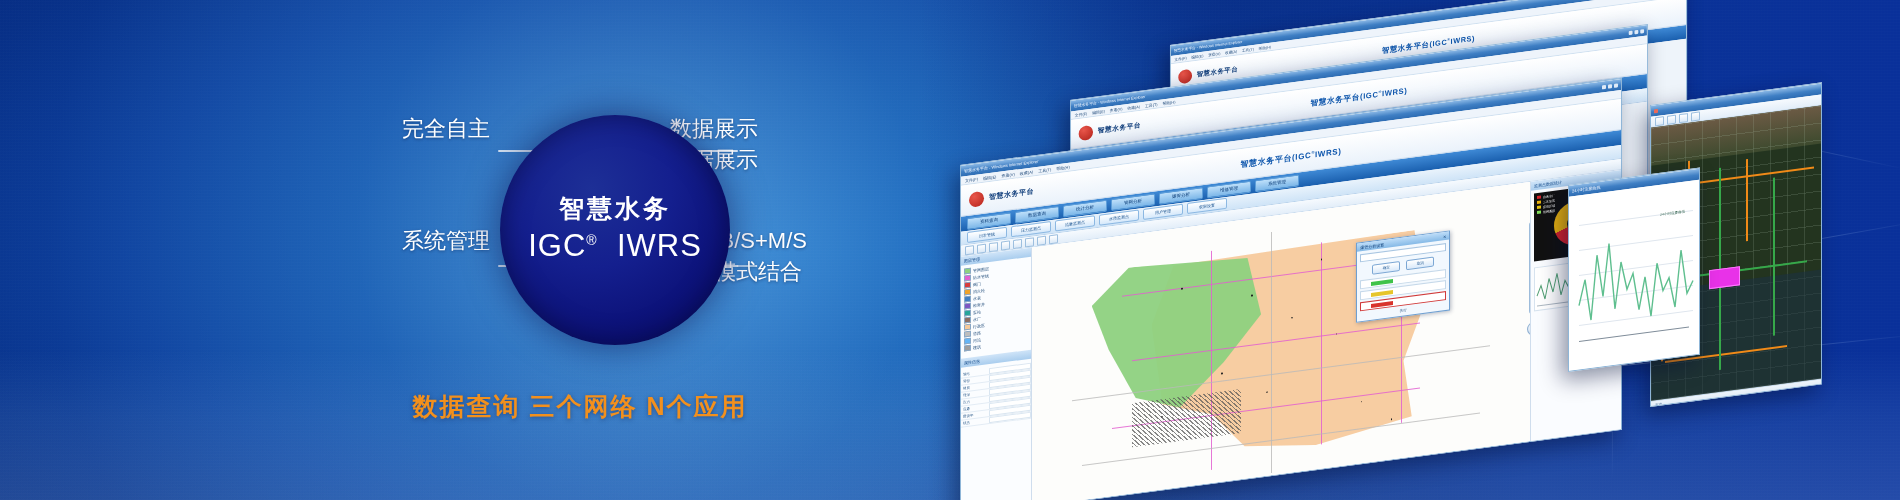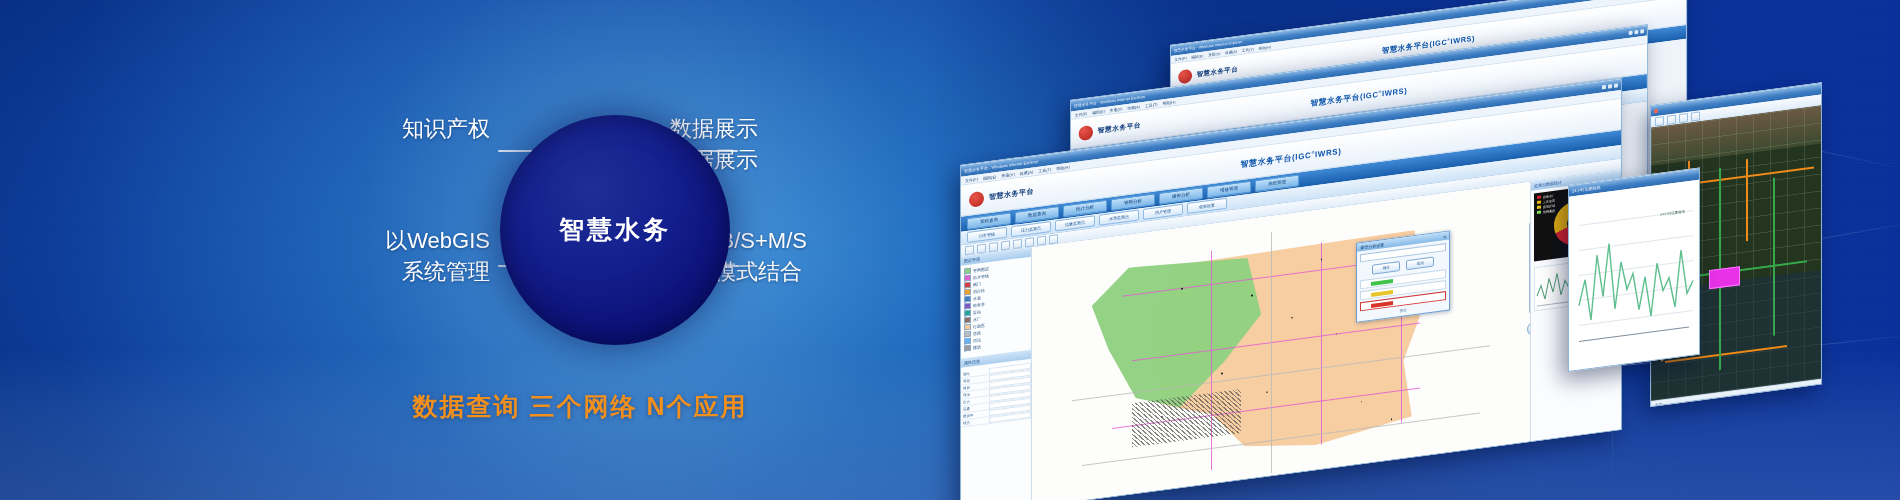--- a/index.html
+++ b/index.html
@@ -185,40 +185,40 @@
   <div class="vline" style="left:1390px;top:90px;height:360px;opacity:.5;"></div>
 
   <div class="concept">
 
     <div class="conn c-tl"></div>
     <div class="conn c-bl"></div>
     <div class="conn c-tr"></div>
     <div class="conn c-br"></div>
 
     <div class="lbl tl">
-      <div>知识产权</div>
+      <div>完全自主</div>
     </div>
 
     <div class="lbl bl">
-      <div>以WebGIS</div>
       <div>系统管理</div>
     </div>
 
     <div class="lbl tr">
       <div>数据展示</div>
       <div>数据展示</div>
     </div>
 
     <div class="lbl br">
       <div>C/S+B/S+M/S</div>
       <div>开发模式结合</div>
     </div>
 
     <div class="circle">
       <div class="c-l1">智慧水务</div>
+      <div class="c-l2"><span>IGC</span><sup>®</sup>&nbsp; <span>IWRS</span></div>
     </div>
   </div>
 
   <div class="tagline">数据查询  三个网络  N个应用</div>
 
   <div class="stage">
 
     <div class="win w3">
       <div class="titlebar">
         <div class="tb-txt">智慧水务平台 - Windows Internet Explorer</div>

